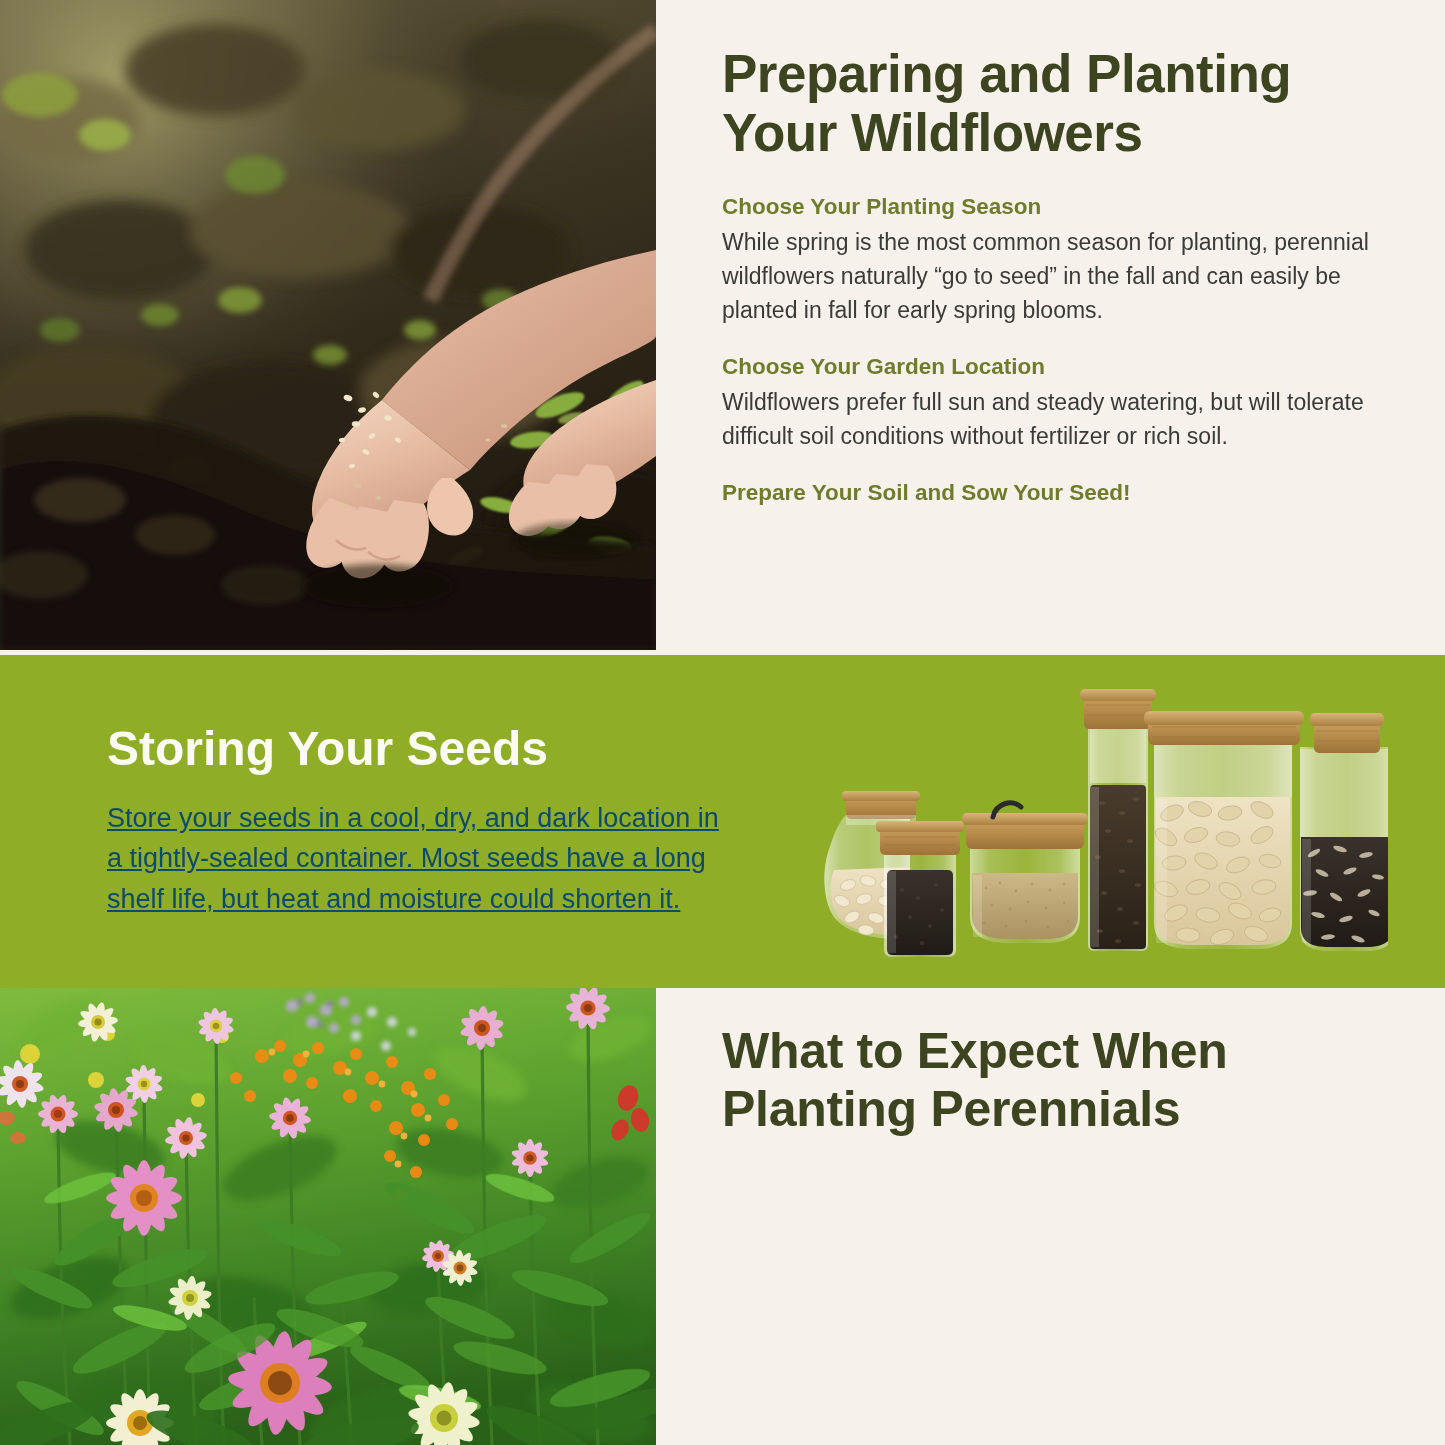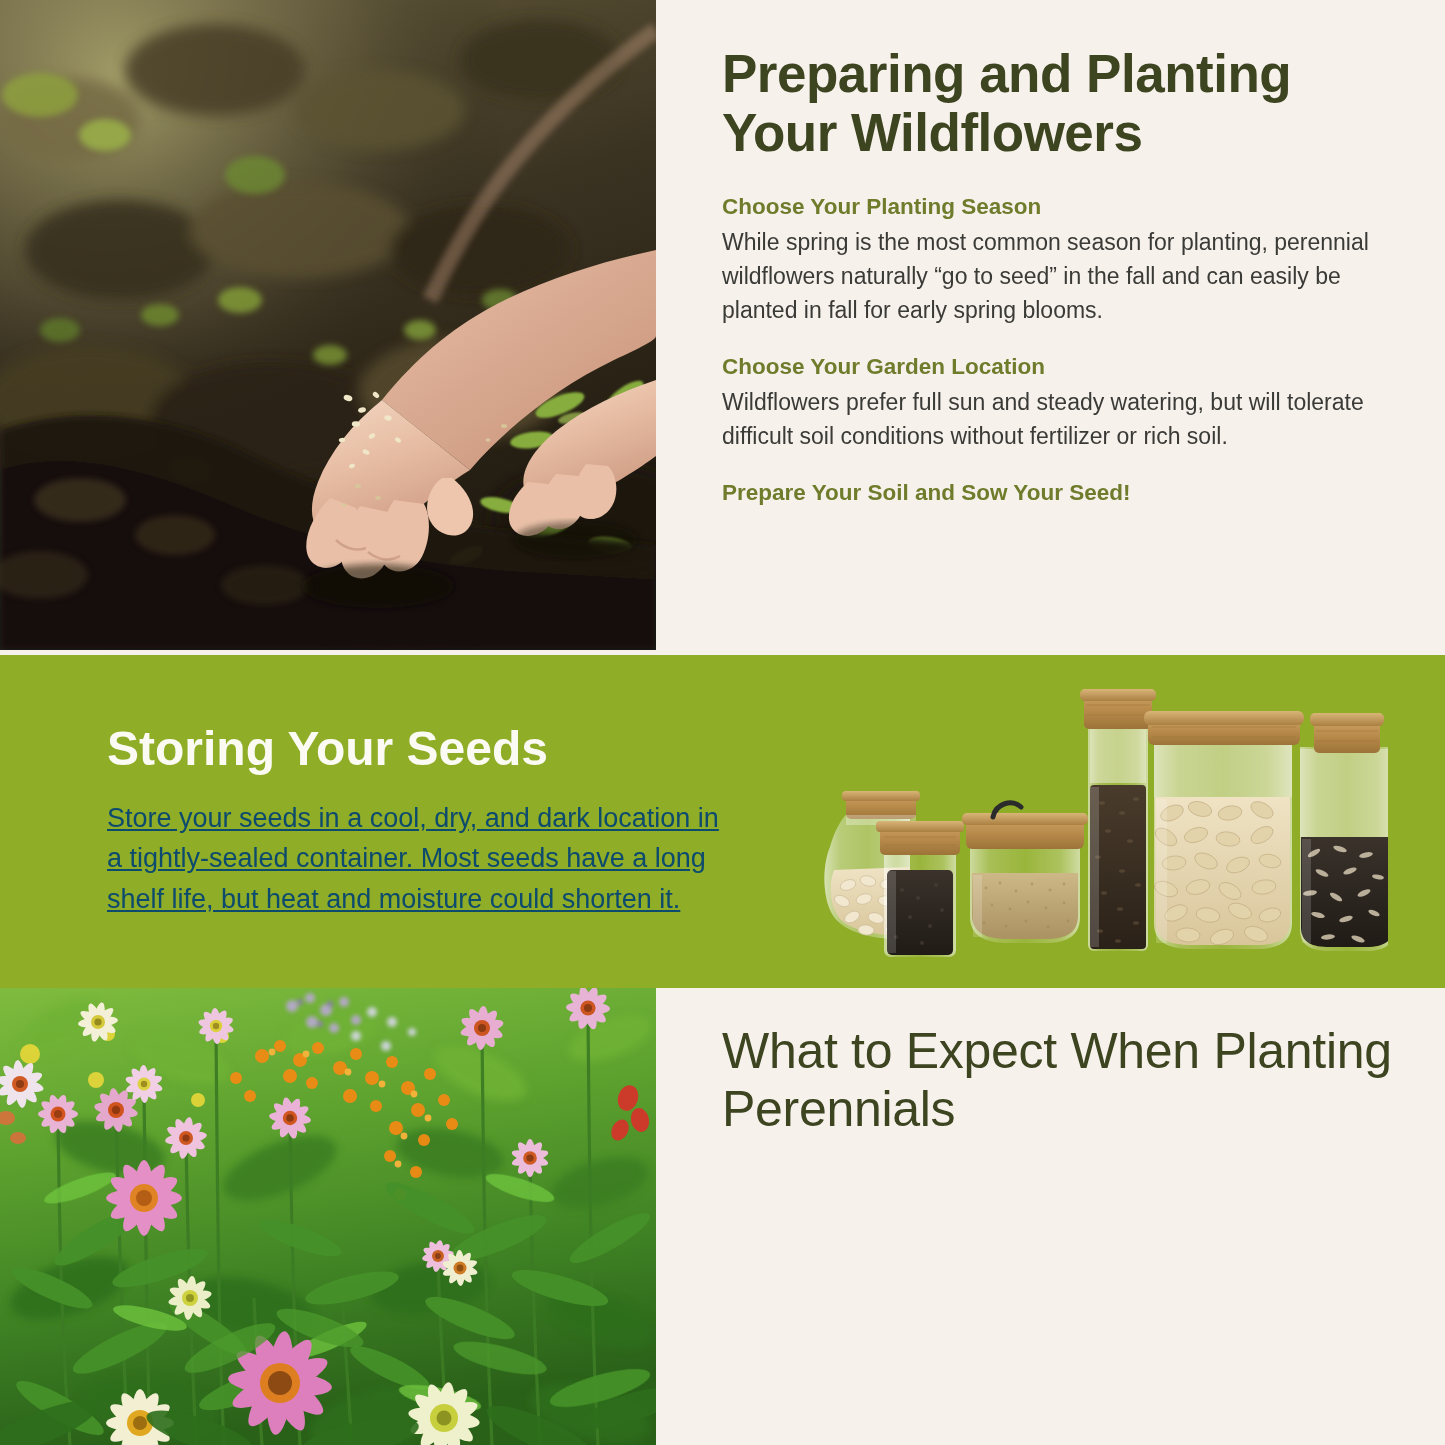--- a/index.html
+++ b/index.html
@@ -112,21 +112,21 @@
   }
   .bottom-text {
     position: absolute;
     left: 722px; top: 35px;
     width: 672px;
   }
   h1.bottom-title {
     margin: 0 0 40px 0;
     font-size: 50px;
     line-height: 1.15;
-    font-weight: normal;
+    font-weight: bold;
     color: #3C4420;
     letter-spacing: -0.3px;
   }
 
   
   .imgsvg { display:block; width:100%; height:100%; }
 </style>
 </head>
 <body>
 

